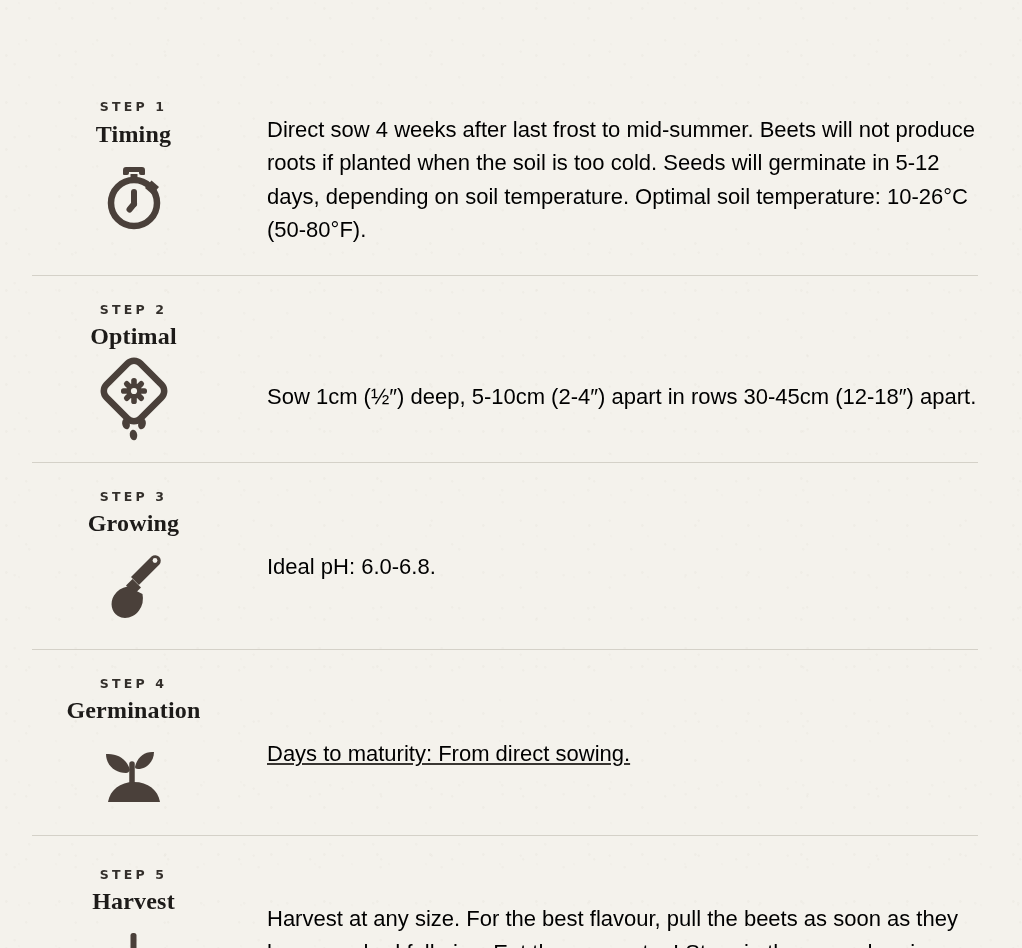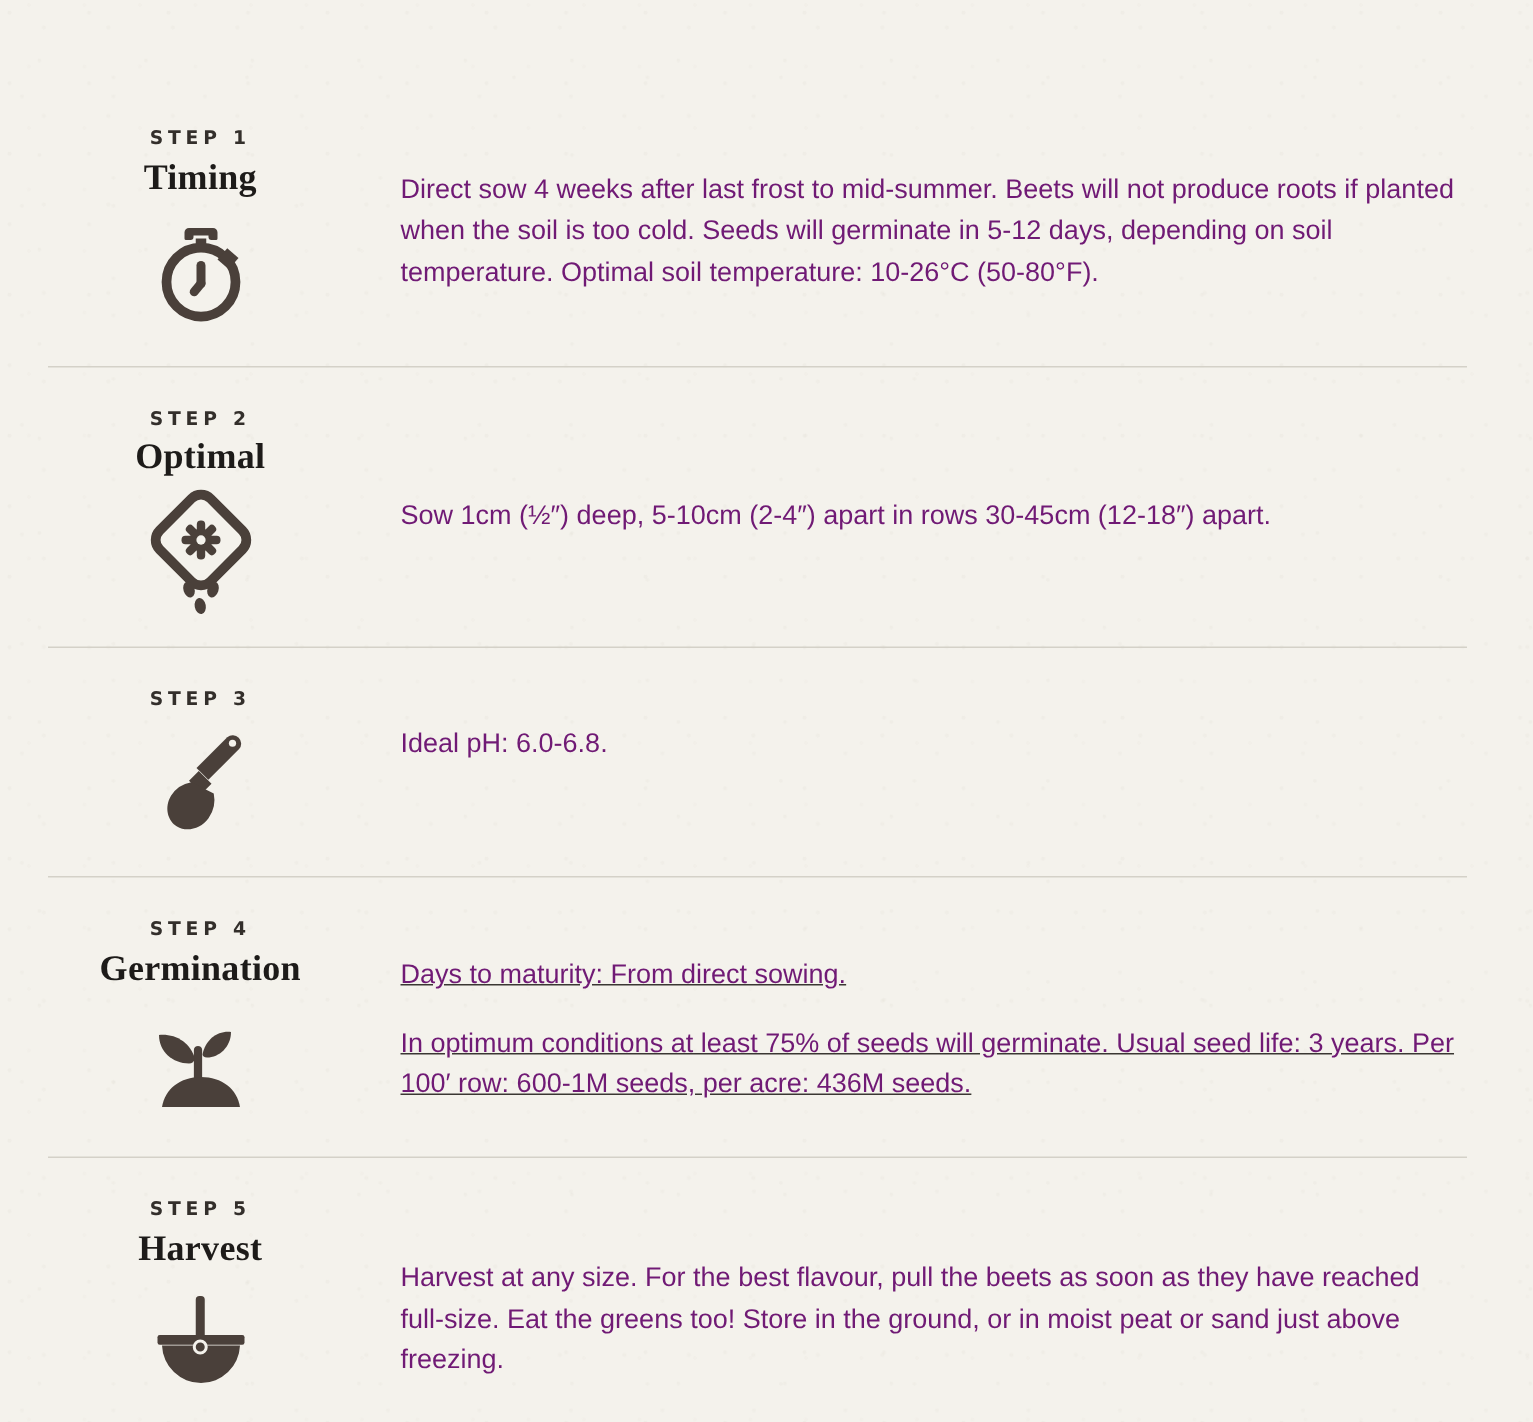--- a/index.html
+++ b/index.html
@@ -33,21 +33,21 @@
   }
 
   #guide {
     position: relative;
     z-index: 2;
     padding: 0;
   }
 
   .step-row {
     display: flex;
-    align-items: flex-start;
+    align-items: center;
     position: relative;
   }
 
   .step-left {
     width: 267px;
     flex: 0 0 267px;
     box-sizing: border-box;
     padding-left: 0;
     text-align: center;
     position: relative;
@@ -89,23 +89,23 @@
     display: block;
   }
 
   .step-body {
     flex: 1 1 auto;
     padding-right: 44px;
     box-sizing: border-box;
   }
   .step-body p {
     font-family: "Liberation Sans", sans-serif;
-    font-size: 18px;
+    font-size: 22px;
     line-height: 1.52;
-    color: #701a75;
+    color: #000000;
     margin: 0 0 18px 0;
     max-width: 712px;
   }
   .step-body p:last-child {
     margin-bottom: 0;
   }
 
   .divider {
     height: 1px;
     background: #d4d1c8;
@@ -195,20 +195,21 @@
   </div>
 
   <div class="divider-outer">
     <div class="divider"></div>
   </div>
 
   <div class="step-row row-3">
     <div class="step-left">
       <div class="step-left-inner">
         <div class="step-kicker">STEP 3</div>
+        <div class="step-title">Growing</div>
         <div class="step-icon">
           <svg width="74" height="74" viewBox="0 0 74 74" fill="none">
             <g fill="#4a403a">
               <path d="M54.5 8.5 a5.6 5.6 0 0 1 7.9 7.9 l-20.5 20.5 -7.9 -7.9 z"></path>
               <circle cx="58" cy="12.5" r="2.4" fill="#f4f2ec"></circle>
               <path d="M35.5 31 l8.5 8.5 -6.5 6.5 -8.5 -8.5 z"></path>
               <path d="M30.5 38.5 a20 20 0 0 0 -13.5 9 c-4.5 7.5 -2.5 16.5 4 20.5 c6.5 4 16 1.5 21 -5.5 a21 21 0 0 0 3.5 -16.5 z"></path>
             </g>
           </svg>
         </div>
@@ -235,21 +236,20 @@
               <path d="M36 30 c-3 -11 -13 -17 -24 -16 c0 11 9 19 20 19 c2 0 3 -1 4 -3 z"></path>
               <path d="M41 27 c2 -10 10 -16 19 -15 c0 10 -8 17 -16 17 c-2 0 -3 -1 -3 -2 z"></path>
               <path d="M14 62 c2 -12 12 -20 26 -20 c14 0 24 8 26 20 z"></path>
             </g>
           </svg>
         </div>
       </div>
     </div>
     <div class="step-body">
       <p>Days to maturity: From direct sowing.</p>
-      <p>In optimum conditions at least 75% of seeds will germinate. Usual seed life: 3 years. Per 100′ row: 600-1M seeds, per acre: 436M seeds.</p>
     </div>
   </div>
 
   <div class="divider-outer">
     <div class="divider"></div>
   </div>
 
   <div class="step-row row-5">
     <div class="step-left">
       <div class="step-left-inner">

